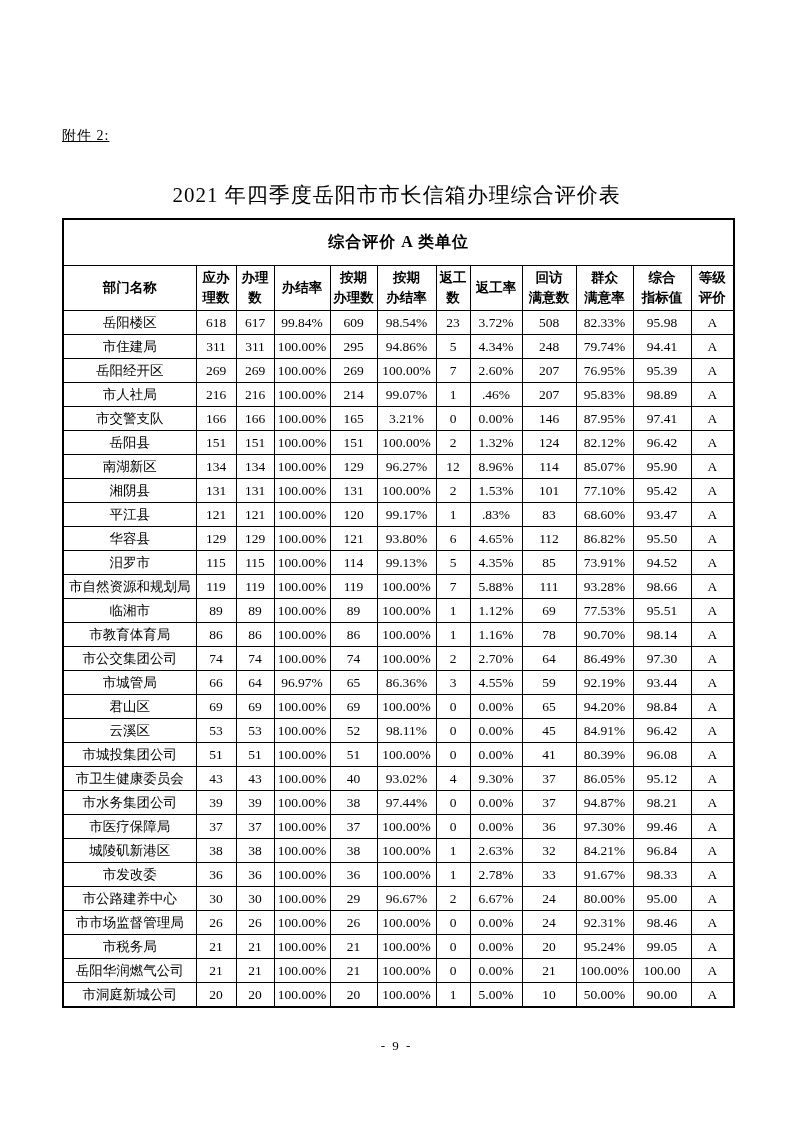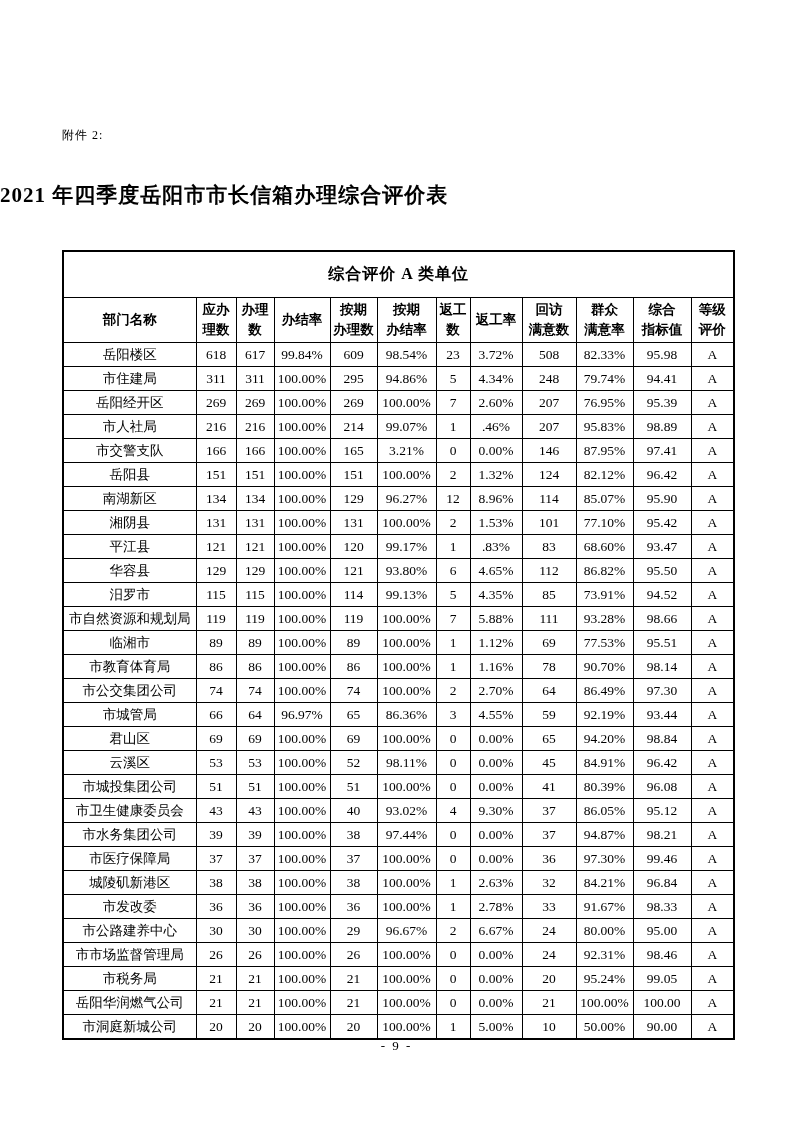--- a/index.html
+++ b/index.html
@@ -10,42 +10,42 @@
     margin: 0 auto;
     background: #ffffff;
     color: #000000;
     font-family: "Liberation Serif", serif;
     overflow: hidden;
   }
   .attachment {
     position: absolute;
     left: 62px;
     top: 127px;
-    font-size: 12px;
+    font-size: 14px;
     letter-spacing: 1px;
+    text-decoration: underline;
   }
   .doc-title {
     position: absolute;
     top: 181px;
     left: 0;
     width: 100%;
-    text-align: left;
+    text-align: center;
     font-size: 21px;
-    font-weight: 700;
+    font-weight: 400;
     letter-spacing: 1px;
   }
   table.eval-table {
     position: absolute;
     left: 62px;
     top: 218px;
     width: 673px;
     border-collapse: collapse;
     table-layout: fixed;
     border: 2px solid #000;
-    margin-top: 32px;
   }
   .eval-table td, .eval-table th {
     border: 1px solid #000;
     text-align: center;
     vertical-align: middle;
     padding: 0;
     overflow: hidden;
   }
   .caption-cell {
     height: 45px;

